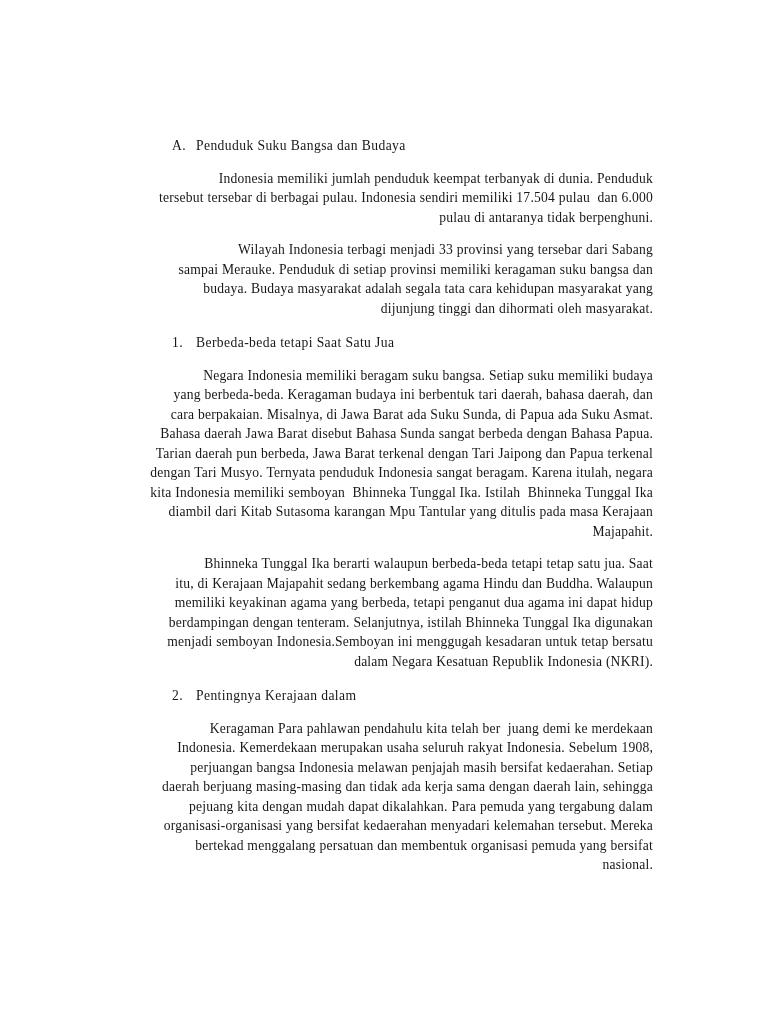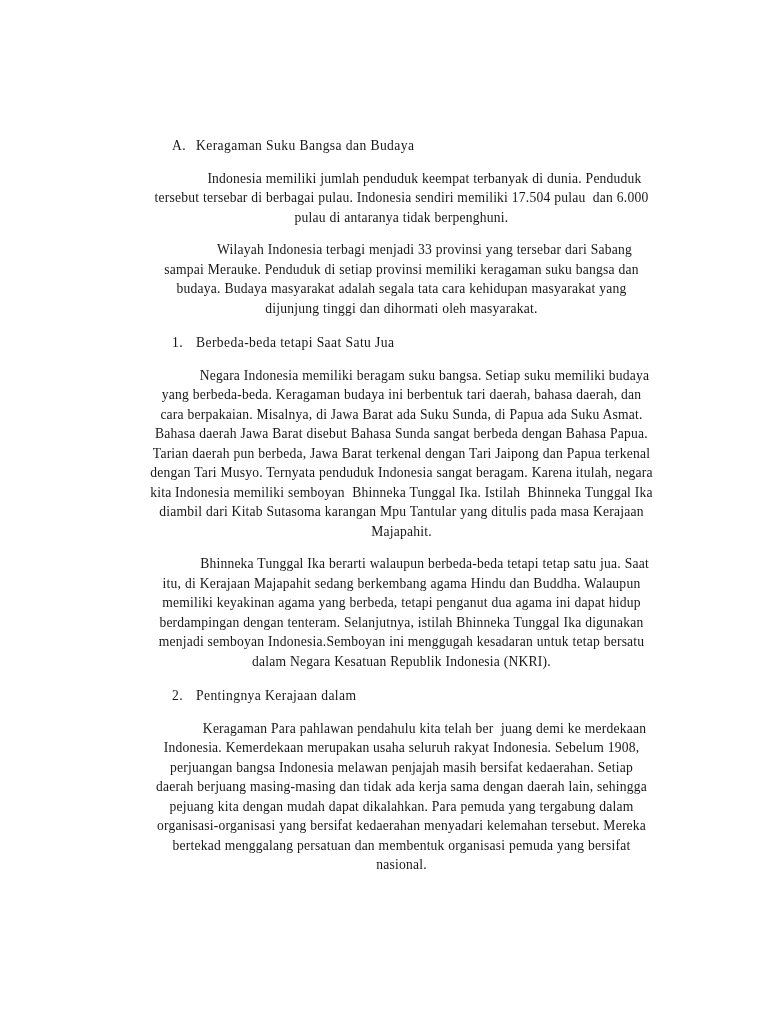--- a/index.html
+++ b/index.html
@@ -49,42 +49,42 @@
   .list-item .list-label {
     display: block;
   }
 
   
   .para {
     font-size: 13.6px;
     line-height: 19.5px;
     margin: 0 0 13px 0;
     text-indent: 46px;
-    text-align: center;
+    text-align: right;
     letter-spacing: 0.015em;
     word-spacing: 0.01em;
     white-space: pre-wrap;
   }
 
   .para:last-child {
     margin-bottom: 0;
   }
 
   
   .gap-lg { margin-bottom: 15px; }
 </style>
 </head>
 <body>
 
 <div class="page">
   <div class="content">
 
     <div class="list-item">
       <span class="marker">A.</span>
-      <span class="list-label">Keragaman Suku Bangsa dan Budaya</span>
+      <span class="list-label">Penduduk Suku Bangsa dan Budaya</span>
     </div>
 
     <p class="para">Indonesia memiliki jumlah penduduk keempat terbanyak di dunia. Penduduk tersebut tersebar di berbagai pulau. Indonesia sendiri memiliki 17.504 pulau  dan 6.000 pulau di antaranya tidak berpenghuni.</p>
 
     <p class="para gap-lg">Wilayah Indonesia terbagi menjadi 33 provinsi yang tersebar dari Sabang sampai Merauke. Penduduk di setiap provinsi memiliki keragaman suku bangsa dan budaya. Budaya masyarakat adalah segala tata cara kehidupan masyarakat yang dijunjung tinggi dan dihormati oleh masyarakat.</p>
 
     <div class="list-item">
       <span class="marker">1.</span>
       <span class="list-label">Berbeda-beda tetapi Saat Satu Jua</span>
     </div>

